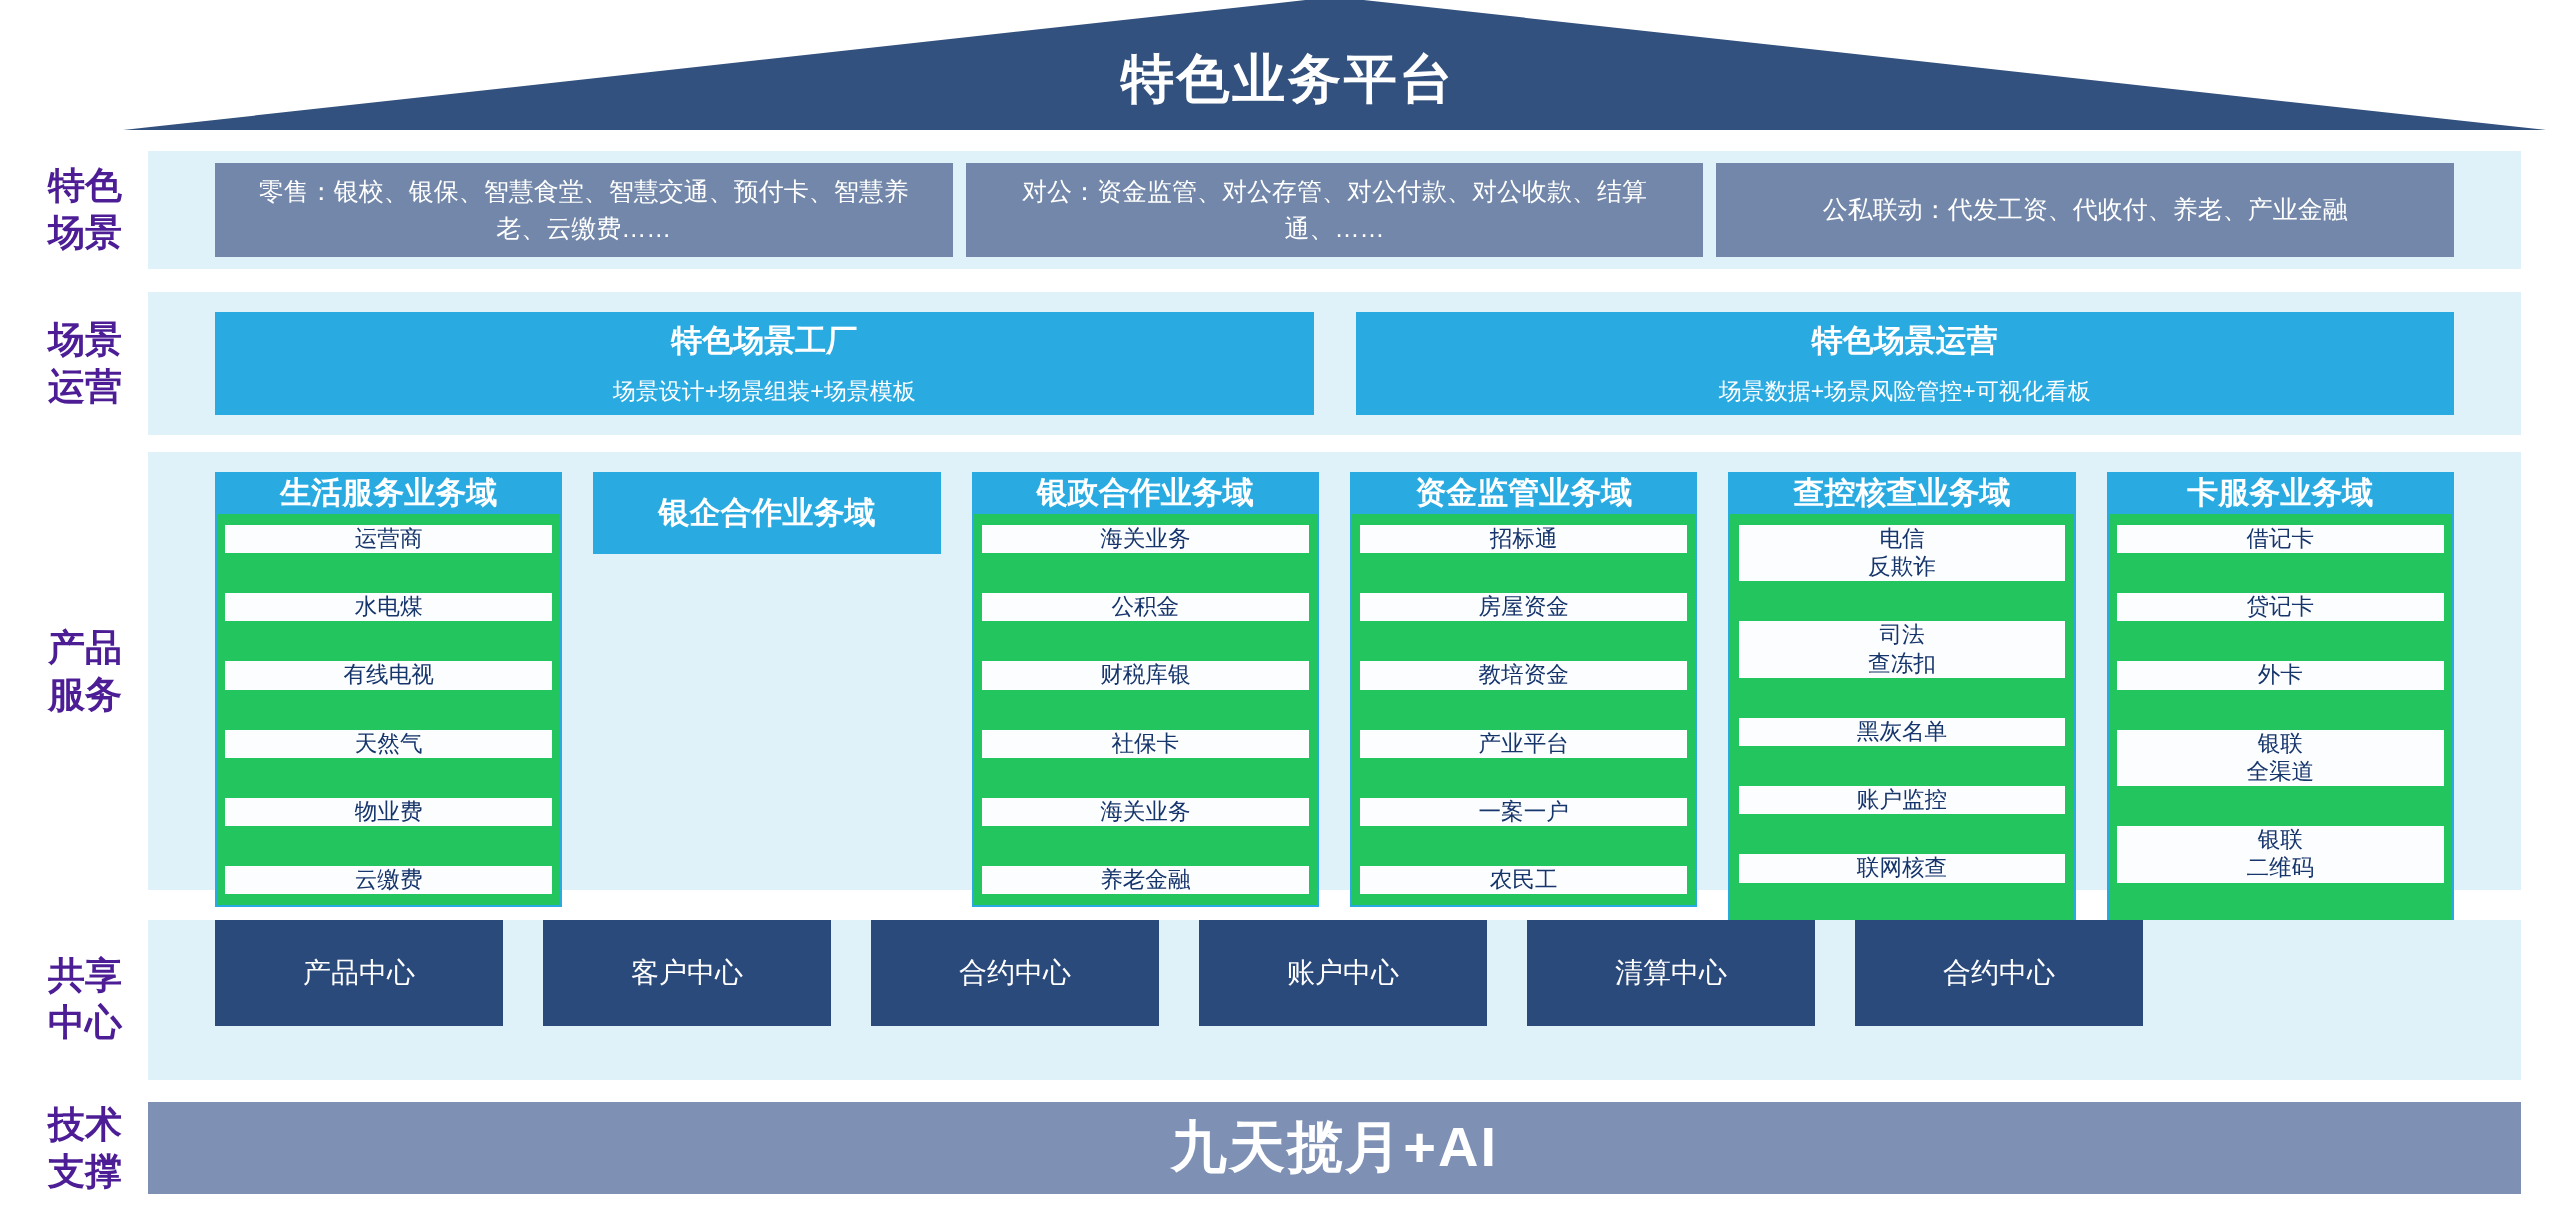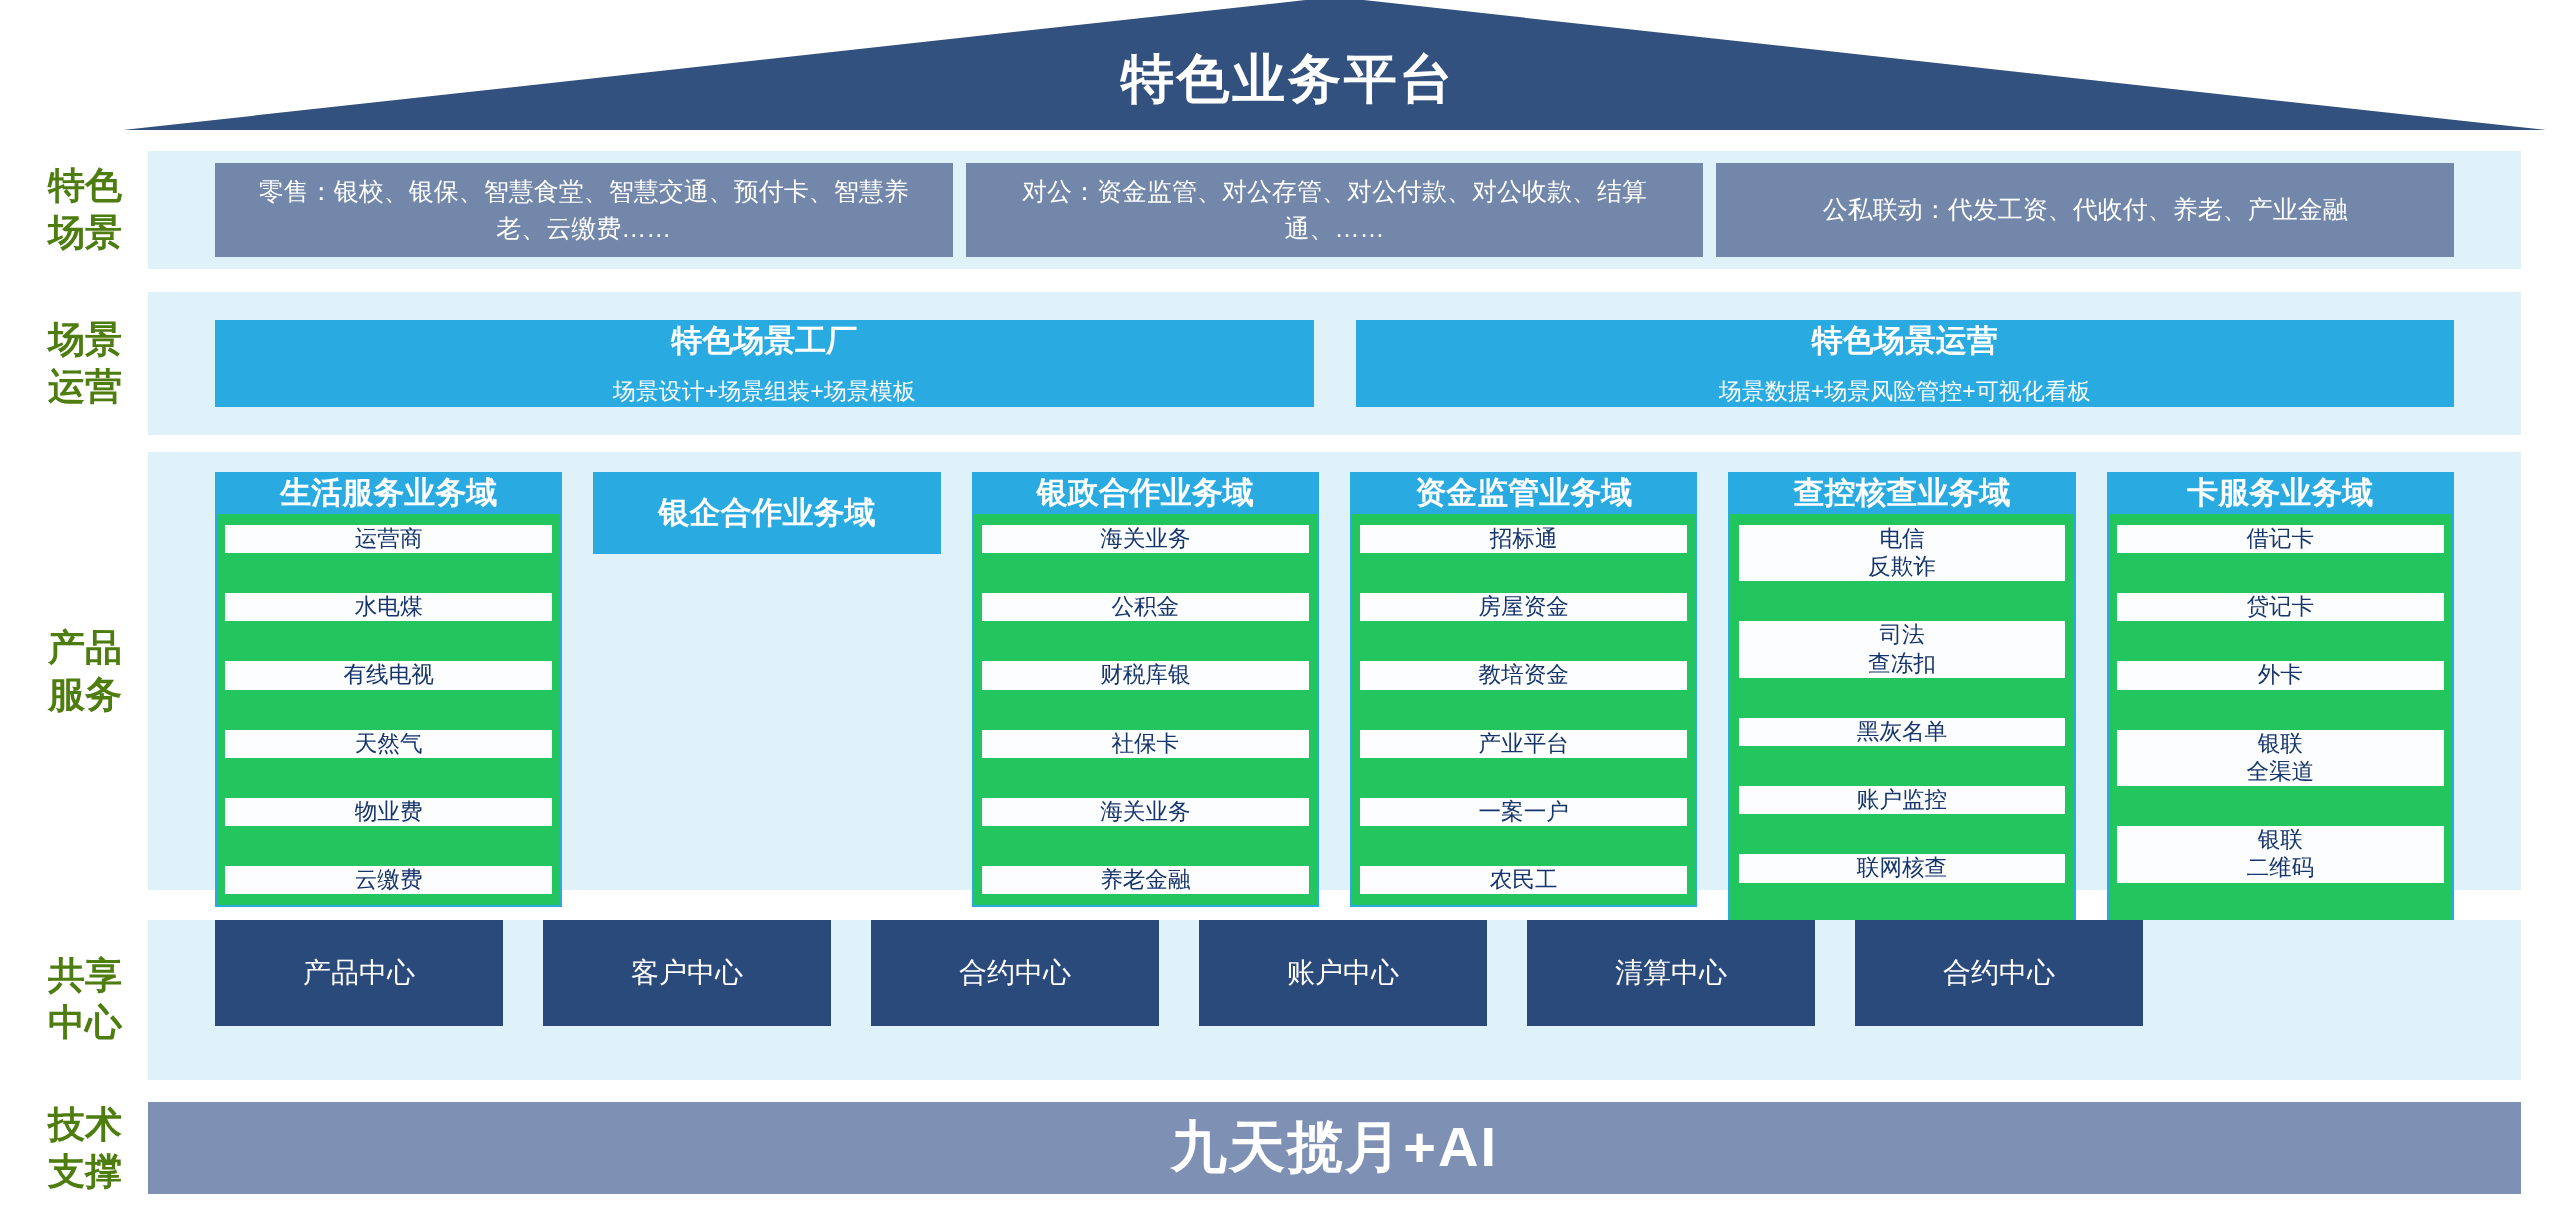--- a/index.html
+++ b/index.html
@@ -7,36 +7,36 @@
           font-family:"Liberation Sans","DejaVu Sans",sans-serif;}
 
   
   .roof{position:absolute;left:123px;top:0;width:2423px;height:130px;background:#33517E;
         clip-path:polygon(0 100%,48.8% 0,51.2% 0,100% 100%);}
   .roof-title{position:absolute;left:0;right:0;top:44px;text-align:center;
               font-size:53px;font-weight:bold;color:#ffffff;letter-spacing:2.7px;}
 
   
   .side-label{position:absolute;left:0;width:170px;text-align:center;font-size:37px;
-              font-weight:bold;color:#4d7c0f;line-height:1.28;white-space:pre-line;}
+              font-weight:bold;color:#4c1d95;line-height:1.28;white-space:pre-line;}
   .lbl-scenarios{top:162px;} .lbl-operations{top:316px;} .lbl-products{top:624px;}
   .lbl-centers{top:952px;}  .lbl-tech{top:1101px;}
 
   
   .panel{position:absolute;left:148px;width:2373px;background:#DFF2FA;box-sizing:border-box;}
 
   
   .panel-scenarios{top:151px;height:118px;display:flex;align-items:center;gap:13px;padding:0 67px;}
   .scenario-box{flex:1;height:94px;background:#7287A9;color:#fff;font-size:25px;line-height:1.5;
                 display:flex;align-items:center;justify-content:center;text-align:center;
                 padding:0 23px;box-sizing:border-box;}
 
   
   .panel-operations{top:292px;height:143px;display:flex;align-items:center;gap:42px;padding:0 67px;}
-  .op-box{flex:1;height:87px;background:#29ABE2;color:#fff;display:flex;flex-direction:column;
+  .op-box{flex:1;height:103px;background:#29ABE2;color:#fff;display:flex;flex-direction:column;
           align-items:center;justify-content:center;}
   .op-title{font-size:31px;font-weight:bold;margin-bottom:13.7px;}
   .op-sub{font-size:23px;text-align:center;}
 
   
   .panel-products{top:452px;height:438px;display:flex;gap:31px;padding:20px 67px 24px;}
   .col{flex:1;display:flex;flex-direction:column;min-width:0;}
   .col-header{height:82px;background:#29ABE2;color:#fff;font-weight:bold;font-size:31px;
               display:flex;align-items:center;justify-content:center;}
   .col-body{flex:1;background:#22c55e;border:2.1px solid #29ABE2;border-top:none;

